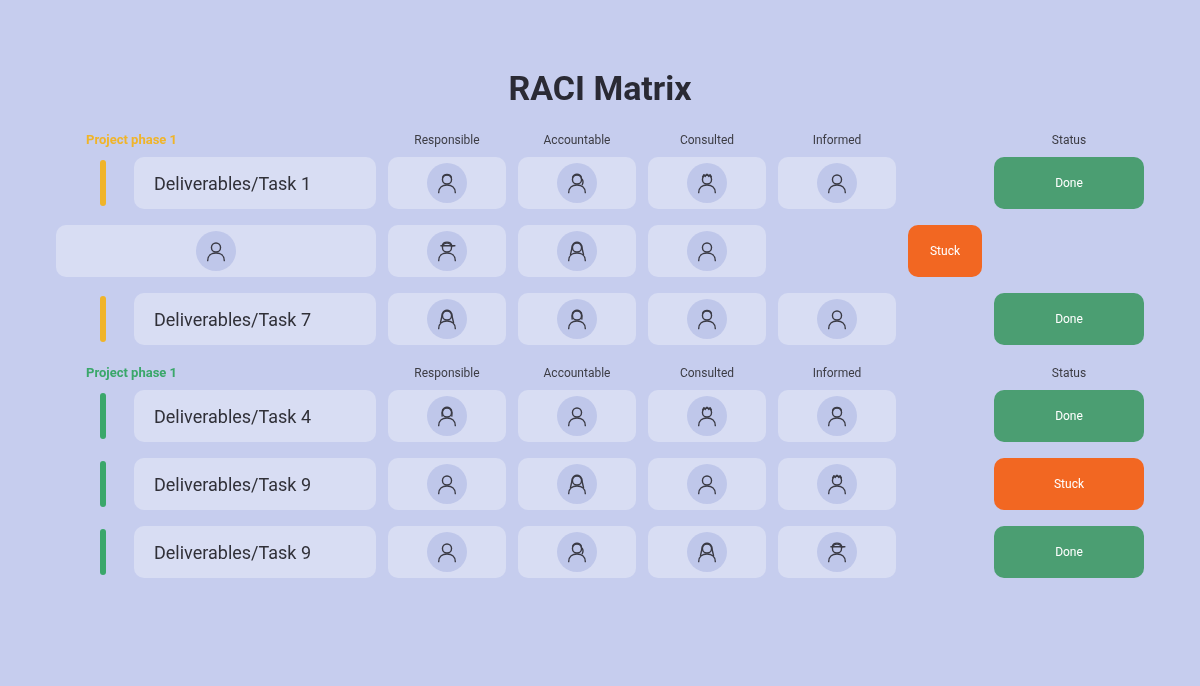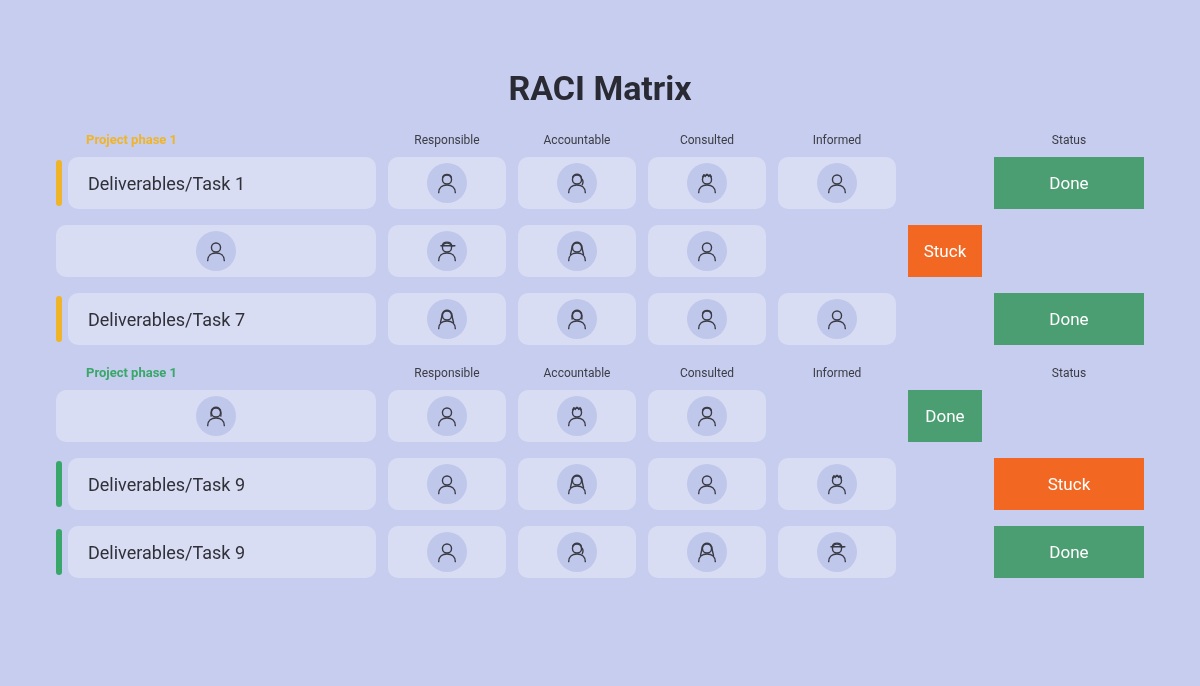--- a/index.html
+++ b/index.html
@@ -38,21 +38,22 @@
     font-weight: 700;
     padding-left: 30px;
   }
   .phase-yellow { color: #f0b429; }
   .phase-green  { color: #3aa76a; }
 
   .task-row { margin-bottom: 16px; }
   .task-cell {
     display: flex;
     align-items: center;
-    gap: 6px;
+    gap: 28px;
+    margin-left: 44px;
   }
   .task-bar {
     width: 6px;
     height: 46px;
     border-radius: 3px;
     flex: 0 0 6px;
   }
   .bar-yellow { background: #f0b429; }
   .bar-green  { background: #3aa76a; }
   .task-box {
@@ -89,25 +90,25 @@
     height: 28px;
     stroke: #3a3a44;
     stroke-width: 1.6;
     fill: none;
     stroke-linecap: round;
     stroke-linejoin: round;
   }
 
   .status-pill {
     height: 52px;
-    border-radius: 0;
+    border-radius: 10px;
     display: flex;
     align-items: center;
     justify-content: center;
-    font-size: 17px;
+    font-size: 12px;
     color: #fff;
   }
   .status-done  { background: #4b9e72; }
   .status-stuck { background: #f26722; }
 </style>
 </head>
 <body>
 
 <h1 class="title">RACI Matrix</h1>
 
@@ -260,20 +261,24 @@
       <div class="header-row">
         <div class="phase-title phase-green">Project phase 1</div>
         <div class="header-label">Responsible</div>
         <div class="header-label">Accountable</div>
         <div class="header-label">Consulted</div>
         <div class="header-label">Informed</div>
         <div></div>
         <div class="header-label">Status</div>
       </div>
       <div class="task-row">
+        <div class="task-cell">
+          <div class="task-bar bar-green"></div>
+          <div class="task-box">Deliverables/Task 4</div>
+        </div>
         <div class="person-chip">
           <div class="avatar-bg">
             <svg viewBox="0 0 32 32">
               <circle cx="16" cy="12" r="5.2"></circle>
               <path d="M11 9 C10 12, 10 14, 10.5 16"></path>
               <path d="M21 9 C22 12, 22 14, 21.5 16"></path>
               <path d="M11 9.5 C12 6.8, 15 6, 16 6 C17 6, 20 6.8, 21 9.5"></path>
               <path d="M6.5 27 C6.5 21, 11 18.2, 16 18.2 C21 18.2, 25.5 21, 25.5 27"></path>
             </svg>
           </div>

